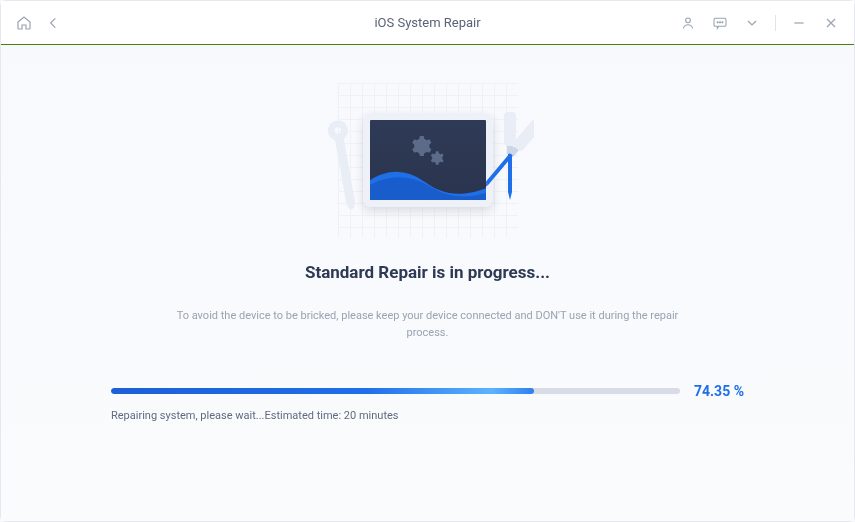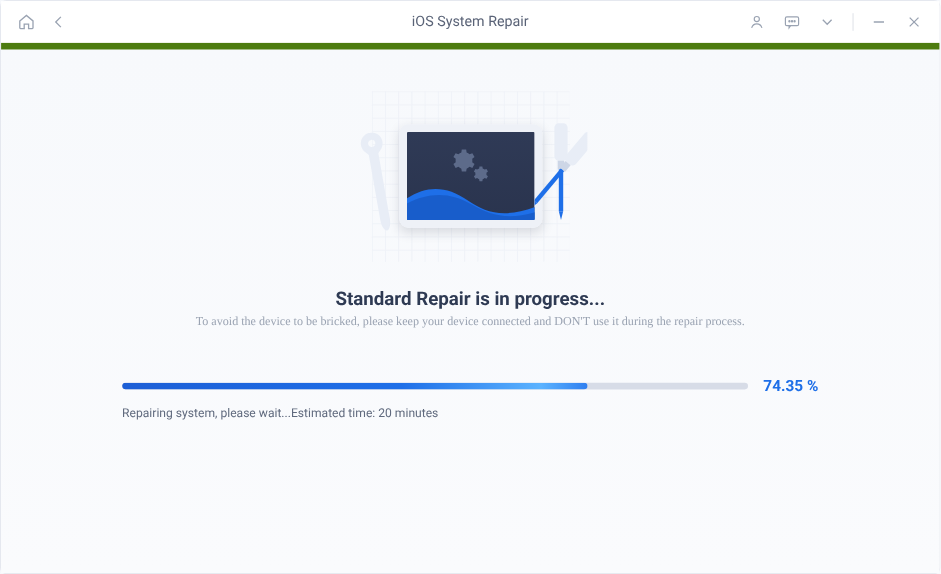--- a/index.html
+++ b/index.html
@@ -23,21 +23,21 @@
       border-radius: 6px;
       display: flex;
       flex-direction: column;
     }
     .titlebar {
       height: 44px;
       display: flex;
       align-items: center;
       padding: 0 14px;
       background: #fff;
-      border-bottom: 6px solid #4d7c0f;
+      border-bottom: 1px solid #4d7c0f;
       position: relative;
     }
     .titlebar-left {
       display: flex;
       align-items: center;
       gap: 12px;
     }
     .titlebar-title {
       position: absolute;
       left: 50%;
@@ -149,27 +149,26 @@
       height: 92px;
     }
     .headline {
       margin-top: 22px;
       font-size: 17px;
       font-weight: 700;
       color: #2e3a53;
       text-align: center;
     }
     .subtext {
-      margin-top: 2px;
+      margin-top: 26px;
       font-size: 11px;
       color: #9aa3b2;
       text-align: center;
       line-height: 1.5;
       max-width: 540px;
-      font-family: Liberation Serif, serif;
     }
     .progress-section {
       margin-top: 42px;
       width: 100%;
       max-width: 700px;
     }
     .progress-row {
       display: flex;
       align-items: center;
       width: 100%;

